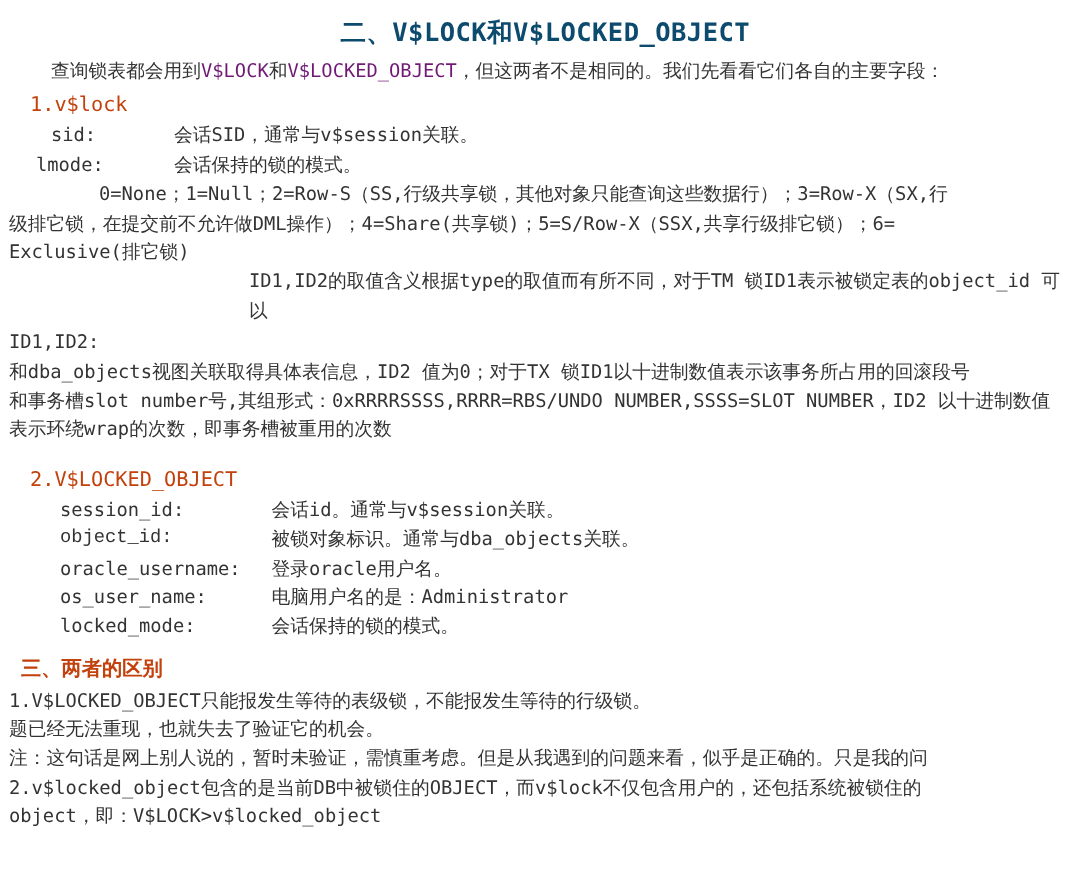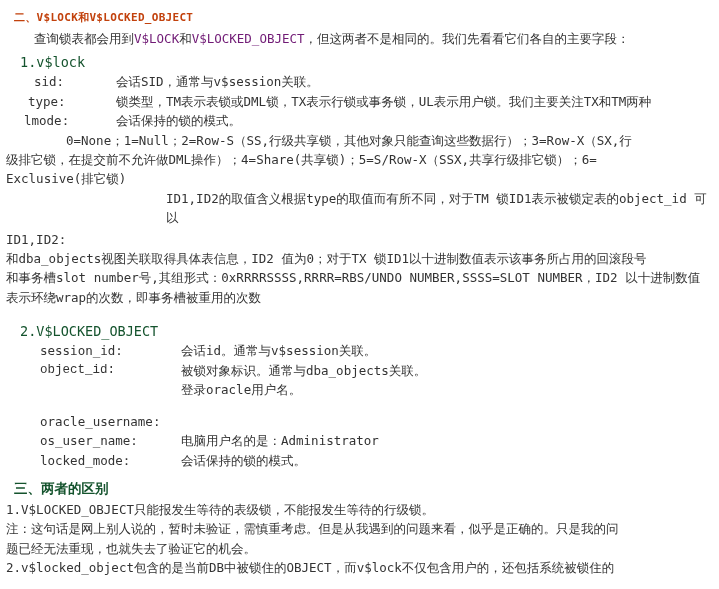--- a/index.html
+++ b/index.html
@@ -14,28 +14,29 @@
     font-size: 12.5px;
     color: #333333;
     overflow: hidden;
   }
   .page {
     padding: 8px 6px 0 6px;
     box-sizing: border-box;
     width: 719px;
   }
   .h2 {
-    color: #c2410c;
-    font-size: 11px;
+    color: #0c4a6e;
+    font-size: 17px;
     font-weight: bold;
     margin: 2px 0 4px 8px;
     letter-spacing: 0.3px;
+    text-align: center;
   }
   .h3 {
-    color: #14532d;
+    color: #c2410c;
     font-size: 13.5px;
     font-weight: normal;
     margin: 6px 0 2px 14px;
   }
   .para {
     margin: 0 0 2px 0;
     line-height: 1.55;
     text-align: left;
   }
   .indent-para {
@@ -82,24 +83,20 @@
     <span>查询锁表都会用到</span><span class="kw">V$LOCK</span><span>和</span><span class="kw">V$LOCKED_OBJECT</span><span>，但这两者不是相同的。我们先看看它们各自的主要字段：</span>
   </div>
 
   <div class="h3">1.v$lock</div>
 
   <div class="frow">
     <span class="fname" style="width:110px; padding-left:28px; box-sizing:border-box;">sid:</span>
     <span class="fdesc">会话SID，通常与v$session关联。</span>
   </div>
 
-  <div class="frow">
-    <span class="fname" style="width:110px; padding-left:22px; box-sizing:border-box;">type:</span>
-    <span class="fdesc">锁类型，TM表示表锁或DML锁，TX表示行锁或事务锁，UL表示用户锁。我们主要关注TX和TM两种</span>
-  </div>
 
   <div class="frow">
     <span class="fname" style="width:110px; padding-left:18px; box-sizing:border-box;">lmode:</span>
     <span class="fdesc">会话保持的锁的模式。</span>
   </div>
 
   <div class="blockrow" style="padding-left:60px;">0=None；1=Null；2=Row-S（SS,行级共享锁，其他对象只能查询这些数据行）；3=Row-X（SX,行</div>
   <div class="blockrow">级排它锁，在提交前不允许做DML操作）；4=Share(共享锁)；5=S/Row-X（SSX,共享行级排它锁）；6=</div>
   <div class="blockrow">Exclusive(排它锁)</div>
 
@@ -117,34 +114,35 @@
 
   <div class="frow">
     <span class="fname" style="width:175px; padding-left:34px; box-sizing:border-box;">session_id:</span>
     <span class="fdesc">会话id。通常与v$session关联。</span>
   </div>
   <div class="frow">
     <span class="fname" style="width:175px; padding-left:34px; box-sizing:border-box;font-family:Liberation Mono, monospace;">object_id:</span>
     <span class="fdesc">被锁对象标识。通常与dba_objects关联。</span>
   </div>
   <div class="frow">
-    <span class="fname" style="width:175px; padding-left:34px; box-sizing:border-box;margin-top:32px;">oracle_username:</span>
+    <span class="fname" style="width:175px; padding-left:34px; box-sizing:border-box;">oracle_username:</span>
     <span class="fdesc">登录oracle用户名。</span>
   </div>
   <div class="frow">
     <span class="fname" style="width:175px; padding-left:34px; box-sizing:border-box;">os_user_name:</span>
     <span class="fdesc">电脑用户名的是：Administrator</span>
   </div>
   <div class="frow">
     <span class="fname" style="width:175px; padding-left:34px; box-sizing:border-box;">locked_mode:</span>
     <span class="fdesc">会话保持的锁的模式。</span>
   </div>
 
   <div class="small-gap"></div>
 
   <div class="h3" style="margin-left:8px;font-weight:bold;">三、两者的区别</div>
 
   <div class="blockrow">1.V$LOCKED_OBJECT只能报发生等待的表级锁，不能报发生等待的行级锁。</div>
+  <div class="blockrow">题已经无法重现，也就失去了验证它的机会。</div>
   <div class="blockrow">注：这句话是网上别人说的，暂时未验证，需慎重考虑。但是从我遇到的问题来看，似乎是正确的。只是我的问</div>
-  <div class="blockrow">题已经无法重现，也就失去了验证它的机会。</div>
   <div class="blockrow">2.v$locked_object包含的是当前DB中被锁住的OBJECT，而v$lock不仅包含用户的，还包括系统被锁住的</div>
+  <div class="blockrow">object，即：V$LOCK&gt;v$locked_object</div>
 
 </div>
 
 </body></html>

